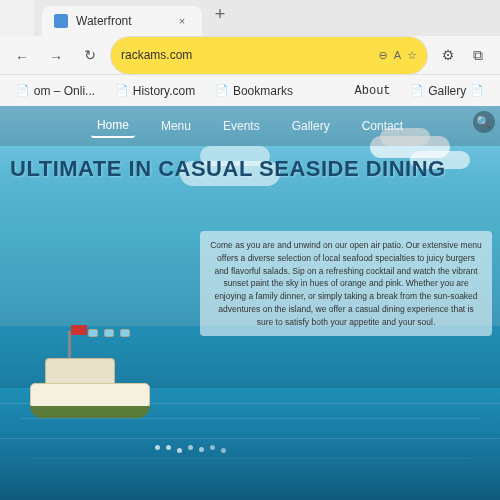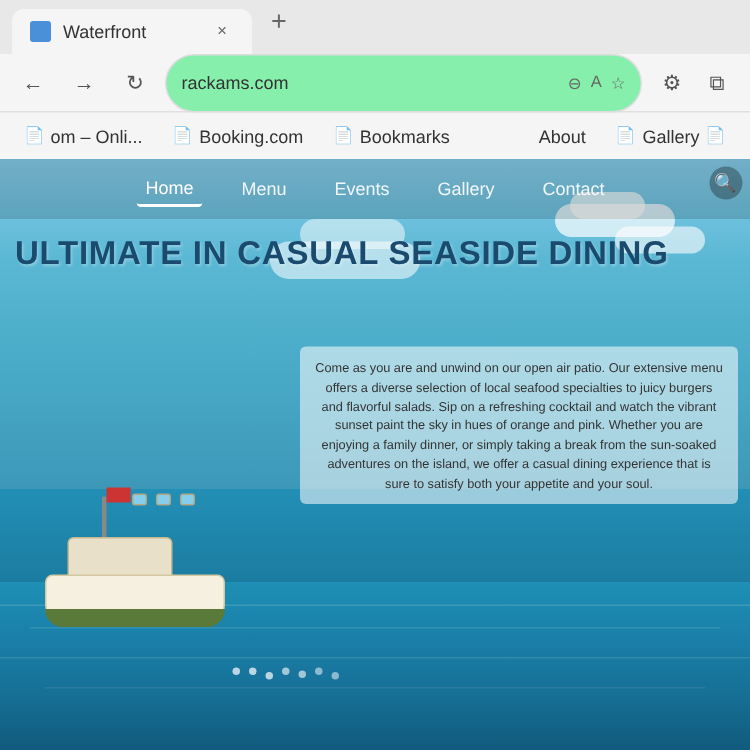--- a/index.html
+++ b/index.html
@@ -6,20 +6,21 @@
     body { width: 500px; height: 500px; overflow: hidden; font-family: Arial, sans-serif; background: #f0f0f0; }
 
     
     .tab-bar {
       display: flex;
       align-items: flex-start;
       height: 36px;
       background: #e8e8e8;
       padding: 0 8px;
       gap: 4px;
+      margin-left: 34px;
     }
     .tab-active {
       display: flex;
       align-items: center;
       background: #f5f5f5;
       border-radius: 8px 8px 0 0;
       padding: 0 12px;
       height: 30px;
       font-size: 12px;
       color: #333;
@@ -59,21 +60,21 @@
     }
     .nav-btn {
       width: 28px; height: 28px;
       display: flex; align-items: center; justify-content: center;
       border-radius: 50%; cursor: pointer; font-size: 14px; color: #555;
     }
     .url-bar {
       flex: 1;
       display: flex;
       align-items: center;
-      background: #86efac;
+      background: #fde047;
       border: 1px solid #ddd;
       border-radius: 20px;
       height: 39px;
       padding: 0 10px;
       font-size: 12px;
       color: #333;
       gap: 6px;
     }
     .url-text { flex: 1; font-size: 12px; color: #333; }
     .url-icon { font-size: 11px; color: #666; }
@@ -106,20 +107,21 @@
       white-space: nowrap;
     }
     .bookmark-icon { font-size: 11px; color: #666; }
     .bookmark-separator { flex: 1; }
     .bookmarks-about {
       padding: 2px 8px;
       cursor: pointer;
       border-radius: 4px;
       font-size: 12px;
       color: #333;
+      font-family: Liberation Mono, monospace;
     }
     .bookmarks-history {
       display: flex; align-items: center; gap: 4px;
       padding: 2px 8px;
       cursor: pointer;
       border-radius: 4px;
       font-size: 12px;
       color: #333;
     }
 
@@ -320,21 +322,21 @@
     </div>
   </div>
 
   <div class="bookmarks-bar">
     <div class="bookmark-item">
       <span class="bookmark-icon">📄</span>
       <span>om – Onli...</span>
     </div>
     <div class="bookmark-item">
       <span class="bookmark-icon">📄</span>
-      <span>Booking.com</span>
+      <span>History.com</span>
     </div>
     <div class="bookmark-item">
       <span class="bookmark-icon">📄</span>
       <span>Bookmarks</span>
     </div>
     <div class="bookmark-separator"></div>
     <div class="bookmarks-about">About</div>
     <div class="bookmarks-history">
       <span class="bookmark-icon">📄</span>
       <span>Gallery</span>

